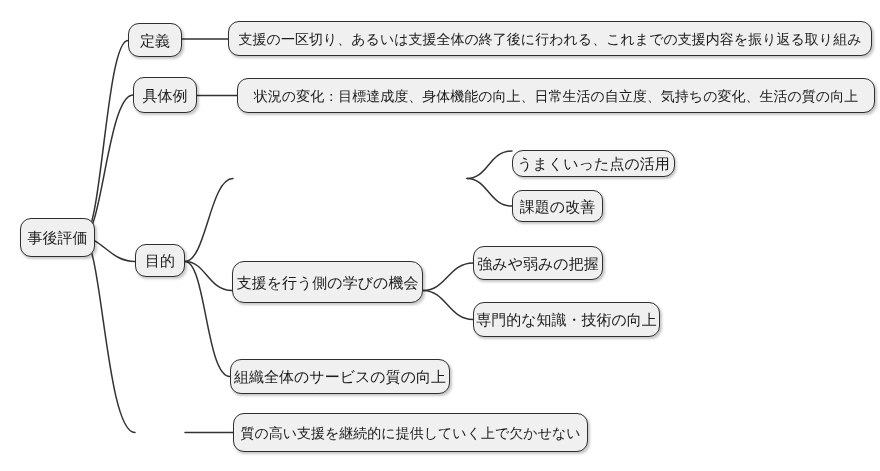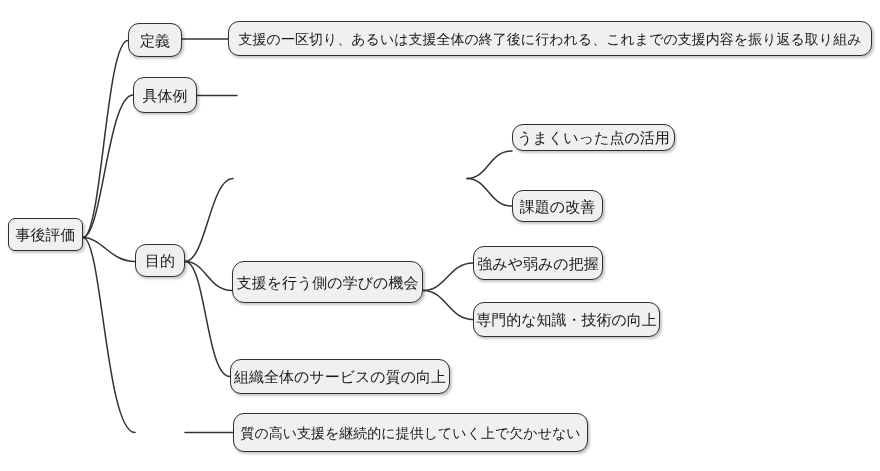--- a/index.html
+++ b/index.html
@@ -63,35 +63,36 @@
     <path d="M 185 261.5 C 206 261.5 210 178.5 233 178.5"></path>
     <path d="M 185 261.5 C 206 261.5 208 290.5 232 290.5"></path>
     <path d="M 185 261.5 C 206 261.5 206 376.5 230 376.5"></path>
     <path d="M 467 178.5 C 488 178.5 489 151 512 151"></path>
     <path d="M 467 178.5 C 488 178.5 489 206 512 206"></path>
     <path d="M 423 290.5 C 446 290.5 449 263 473 263"></path>
     <path d="M 423 290.5 C 446 290.5 449 319.5 473 319.5"></path>
     <path d="M 185 432.5 L 233 432.5"></path>
   </svg>
 
-  <div class="node" style="left:8px;   top:218px; width:75px;  height:33px;border-radius:7px;">事後評価</div>
+  <div class="node" style="left:20px;   top:218px; width:75px;  height:39px;">事後評価</div>
 
   <div class="node" style="left:128px; top:23px;  width:54px;  height:34px;">定義</div>
 
   <div class="node" style="left:133px; top:77px;  width:64px;  height:36px;">具体例</div>
 
   <div class="node detail" style="left:228px; top:21px; width:644px; height:35px;">支援の一区切り、あるいは支援全体の終了後に行われる、これまでの支援内容を振り返る取り組み</div>
 
+  <div class="node detail" style="left:237px; top:78px; width:638px; height:35px;">状況の変化：目標達成度、身体機能の向上、日常生活の自立度、気持ちの変化、生活の質の向上</div>
 
   <div class="node" style="left:135px; top:244px; width:50px;  height:33px;">目的</div>
 
 
-  <div class="node" style="left:512px; top:124px; width:163px; height:27px;">うまくいった点の活用</div>
+  <div class="node" style="left:512px; top:150px; width:163px; height:27px;">うまくいった点の活用</div>
 
-  <div class="node" style="left:512px; top:190px; width:91px;  height:32px;">課題の改善</div>
+  <div class="node" style="left:512px; top:190px; width:91px;  height:32px;border-radius:10px;">課題の改善</div>
 
   <div class="node" style="left:232px; top:261px; width:191px; height:42px;border-radius:12px;">支援を行う側の学びの機会</div>
 
   <div class="node" style="left:473px; top:246px; width:130px; height:34px;">強みや弱みの把握</div>
 
   <div class="node" style="left:473px; top:302px; width:187px; height:35px;">専門的な知識・技術の向上</div>
 
   <div class="node" style="left:230px; top:359px; width:220px; height:35px;text-align:right;">組織全体のサービスの質の向上</div>
 
 

